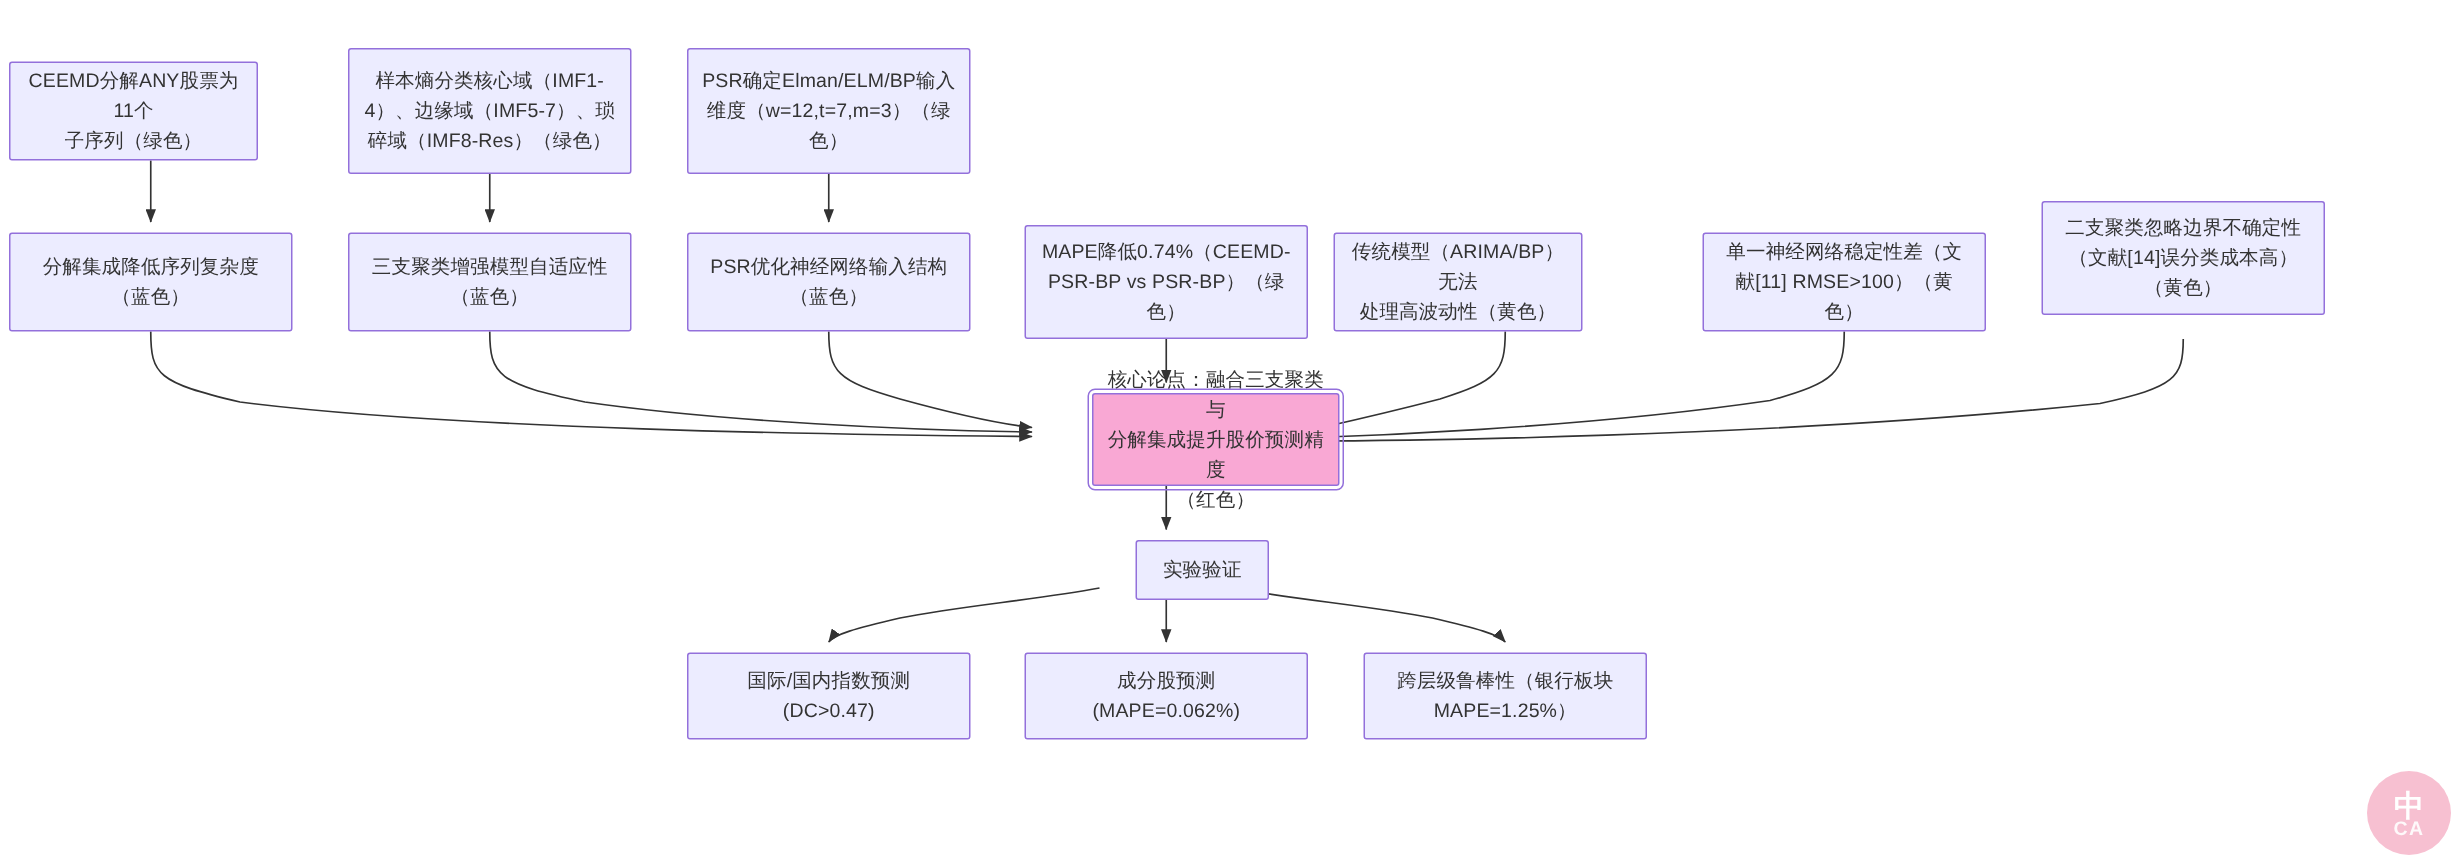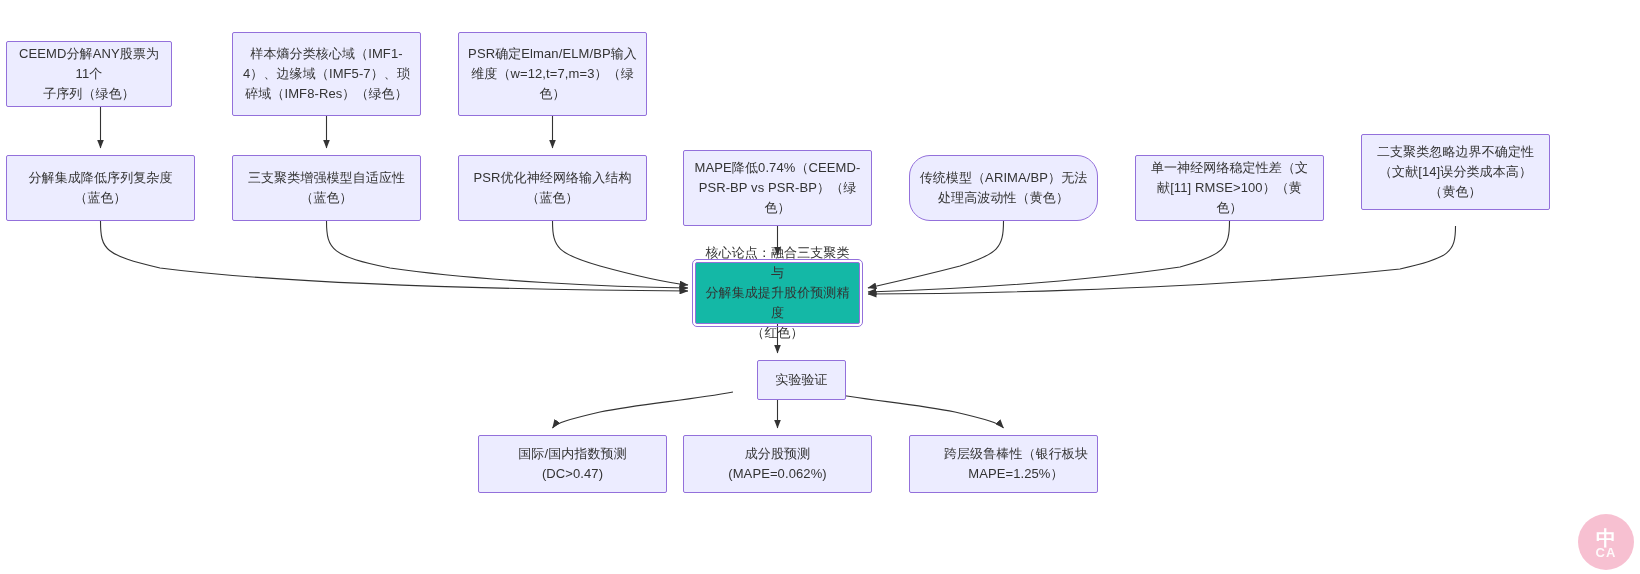--- a/index.html
+++ b/index.html
@@ -40,21 +40,22 @@
     color: #333333;
     font-size: 13px;
     line-height: 1.55;
     padding: 4px 9px;
     letter-spacing: 0.1px;
   }
   .node.core {
     border: 1px double #9370DB;
     outline: 1px solid #9370DB;
     outline-offset: 2px;
-    background: #14b8a6;
+    background: #f9a8d4;
+    margin-left: 33px;
   }
   .node .txt {
     display: block;
     white-space: pre-line;
   }
   #watermark {
     position: absolute;
     right: 6px;
     bottom: 4px;
     width: 56px;
@@ -149,50 +150,50 @@
       </div>
       <div class="node" style="left: 458px; top: 155px; width: 189px; height: 66px;">
         <span class="txt">PSR优化神经网络输入结构
 （蓝色）</span>
       </div>
       <div class="node" style="left: 683px; top: 150px; width: 189px; height: 76px;">
         <span class="txt">MAPE降低0.74%（CEEMD-
 PSR-BP vs PSR-BP）（绿
 色）</span>
       </div>
-      <div class="node" style="left: 909px; top: 155px; width: 189px; height: 66px; border-radius: 21px;">
+      <div class="node" style="left: 889px; top: 155px; width: 166px; height: 66px;">
         <span class="txt">传统模型（ARIMA/BP）无法
 处理高波动性（黄色）</span>
       </div>
       <div class="node" style="left: 1135px; top: 155px; width: 189px; height: 66px; text-align: center;">
         <span class="txt">单一神经网络稳定性差（文
 献[11] RMSE&gt;100）（黄色）</span>
       </div>
       <div class="node" style="left: 1361px; top: 134px; width: 189px; height: 76px;">
         <span class="txt">二支聚类忽略边界不确定性
 （文献[14]误分类成本高）
 （黄色）</span>
       </div>
       <div class="node core" style="left: 695px; top: 262px; width: 165px; height: 62px;">
         <span class="txt">核心论点：融合三支聚类与
 分解集成提升股价预测精度
 （红色）</span>
       </div>
       <div class="node" style="left: 733px; top: 360px; width: 89px; height: 40px; margin-left: 24px;">
         <span class="txt">实验验证</span>
       </div>
-      <div class="node" style="left: 458px; top: 435px; width: 189px; height: 58px; margin-left: 20px;">
+      <div class="node" style="left: 458px; top: 435px; width: 189px; height: 58px;">
         <span class="txt">国际/国内指数预测
 (DC&gt;0.47)</span>
       </div>
       <div class="node" style="left: 683px; top: 435px; width: 189px; height: 58px;">
         <span class="txt">成分股预测
 (MAPE=0.062%)</span>
       </div>
-      <div class="node" style="left: 909px; top: 435px; width: 189px; height: 58px; justify-content: flex-end;">
+      <div class="node" style="left: 909px; top: 435px; width: 189px; height: 58px;">
         <span class="txt">跨层级鲁棒性（银行板块
 MAPE=1.25%）</span>
       </div>
     </div>
 
   <div id="watermark">
     <div class="wm-inner">
       <span class="wm-cn">中</span>
       <span class="wm-en">CA</span>
     </div>

